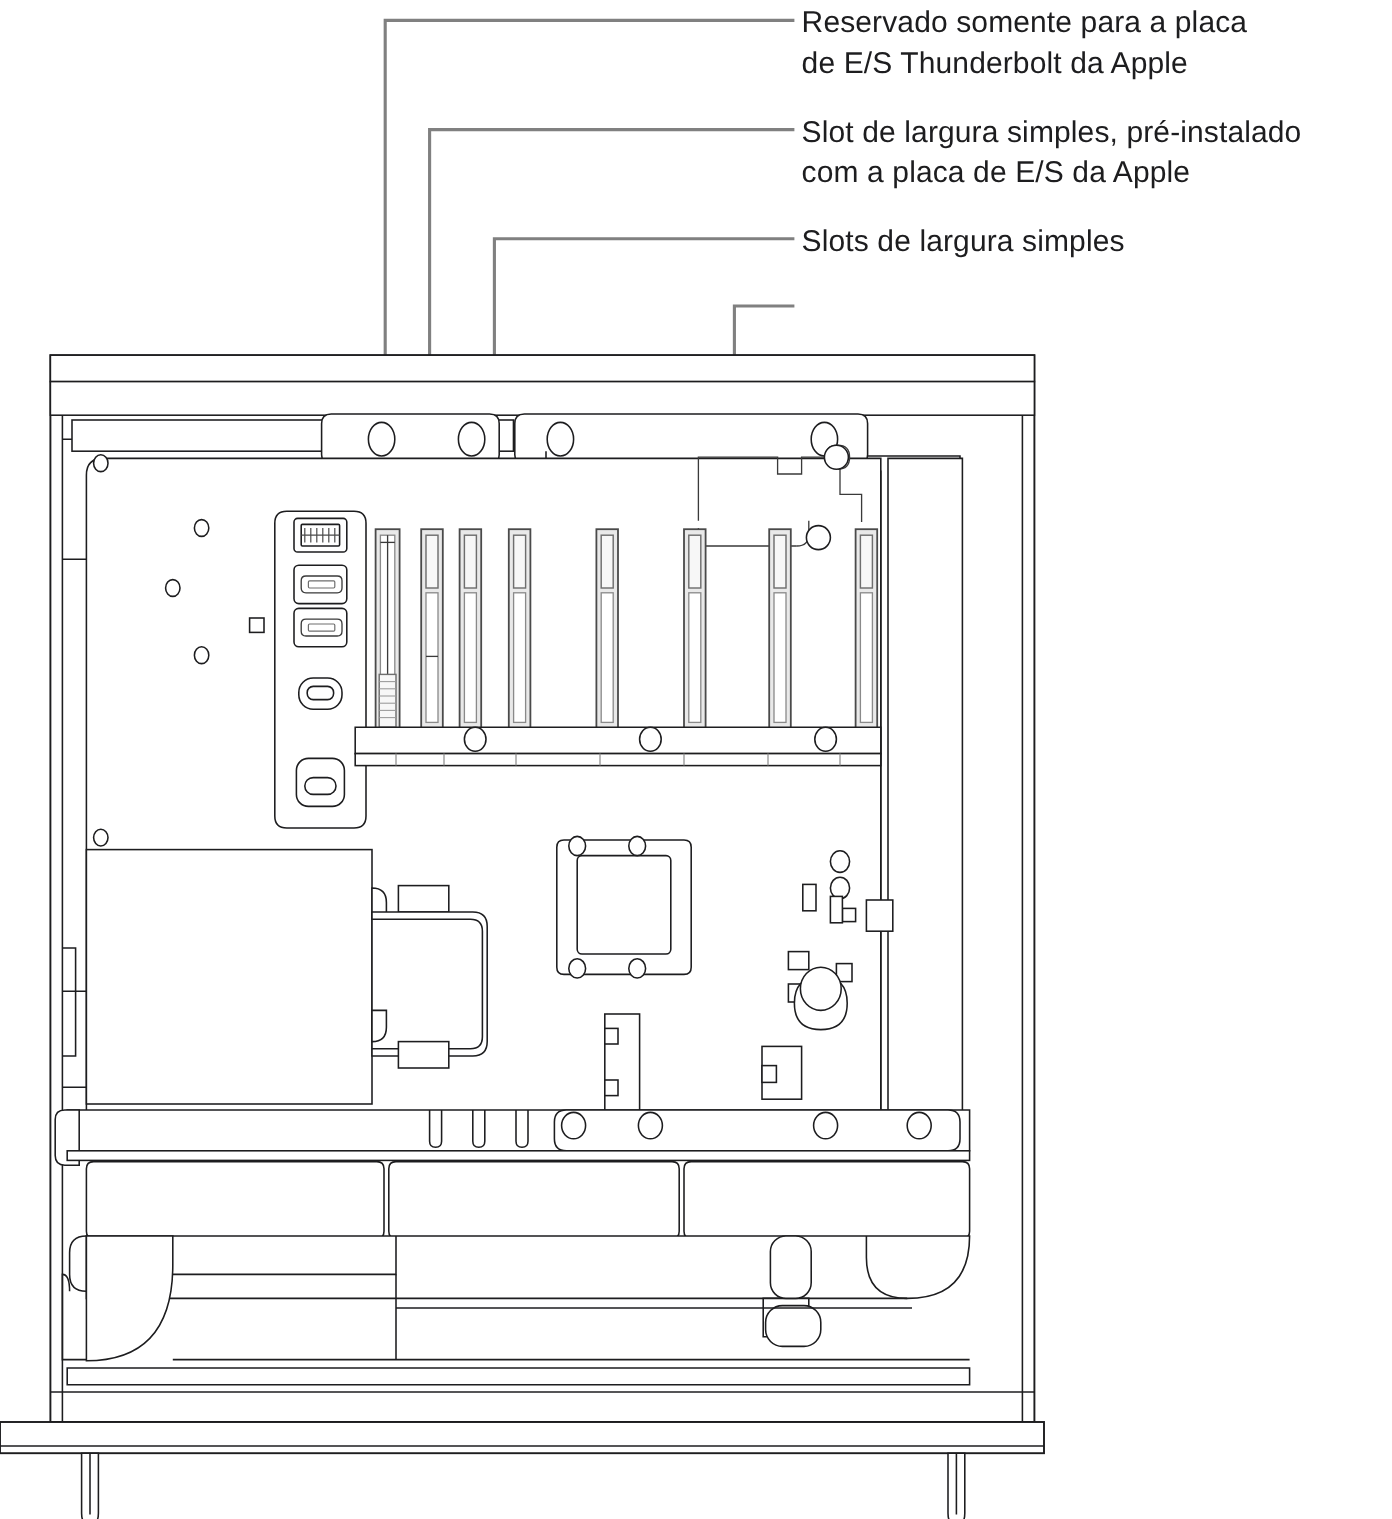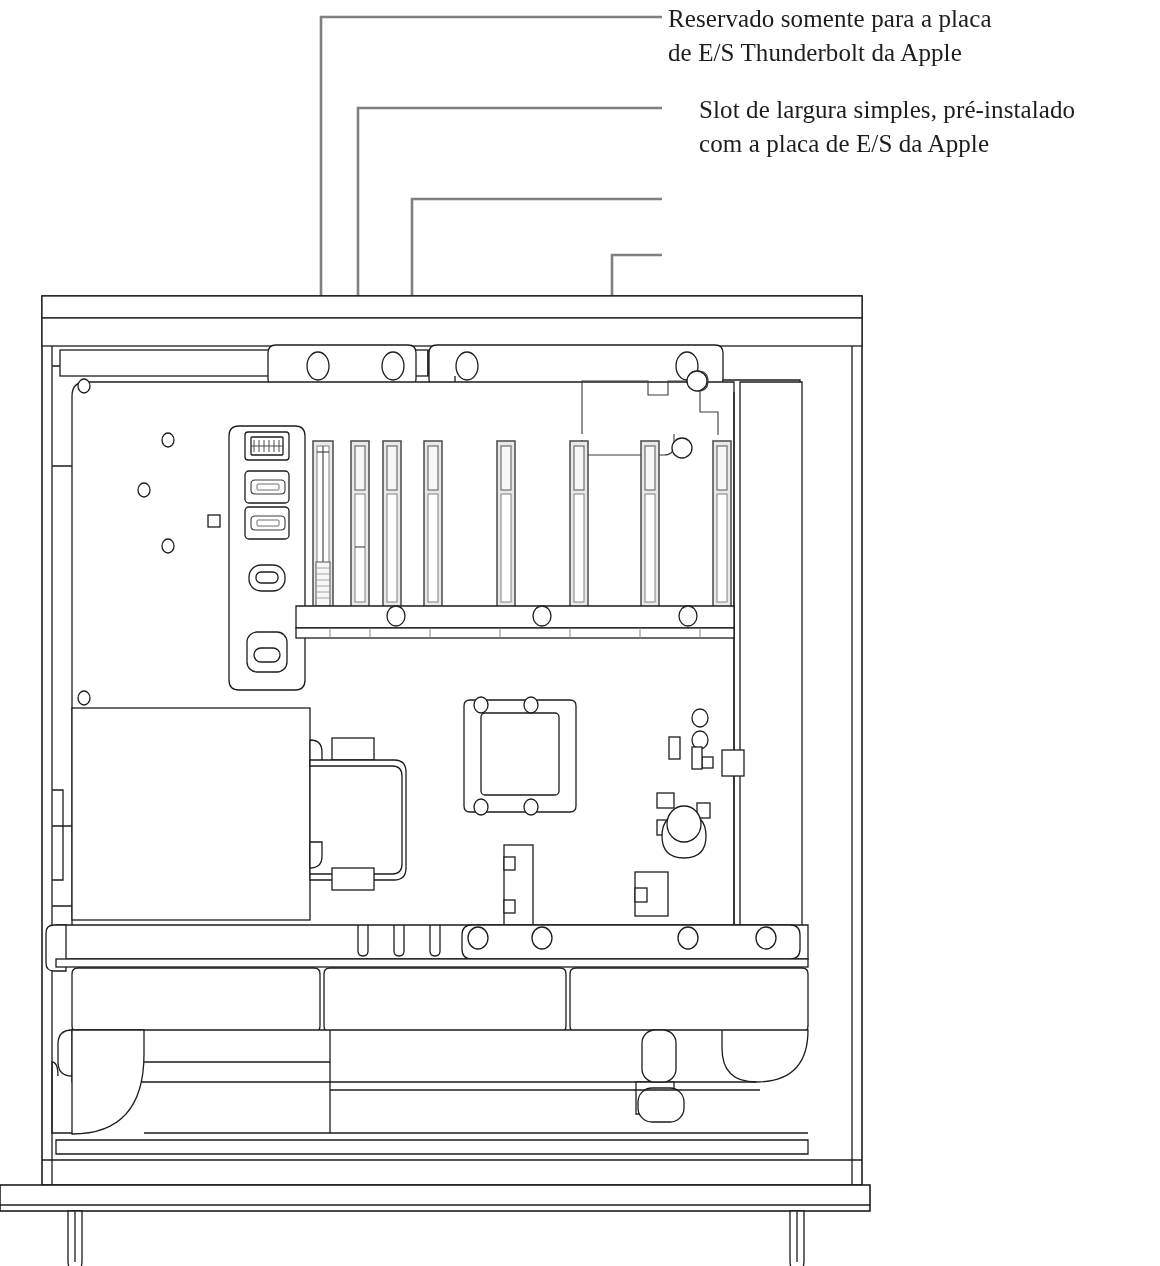--- a/index.html
+++ b/index.html
@@ -20,21 +20,21 @@
   }
   #artboard {
     position: absolute;
     left: 0;
     top: 0;
     width: 1160px;
     height: 1266px;
   }
   .callout-label {
     position: absolute;
-    font-family: Liberation Serif, serif;
+    font-family: Liberation Sans, sans-serif;
     font-size: 25px;
     line-height: 34px;
     color: #1d1d1f;
     white-space: pre;
     letter-spacing: 0.1px;
   }
 </style>
 </head>
 <body>
 
@@ -346,18 +346,19 @@
       <path class="fillw2" d="M790 1211 h14 v50 q0 10 -7 10 q-7 0 -7 -10 z"></path>
       <line class="ln2" x1="75" y1="1211" x2="75" y2="1262"></line>
       <line class="ln2" x1="797" y1="1211" x2="797" y2="1262"></line>
     </g>
 
   </svg>
 
   <div class="callout-label" style="left:668px; top:2px;">Reservado somente para a placa
 de E/S Thunderbolt da Apple</div>
 
-  <div class="callout-label" style="left:699px; top:93px;">Slot de largura simples, pré-instalado
+  <div class="callout-label" style="left:668px; top:93px;">Slot de largura simples, pré-instalado
 com a placa de E/S da Apple</div>
 
+  <div class="callout-label" style="left:668px; top:184px;">Slots de largura simples</div>
 
 
 </div>
 
 </body></html>

